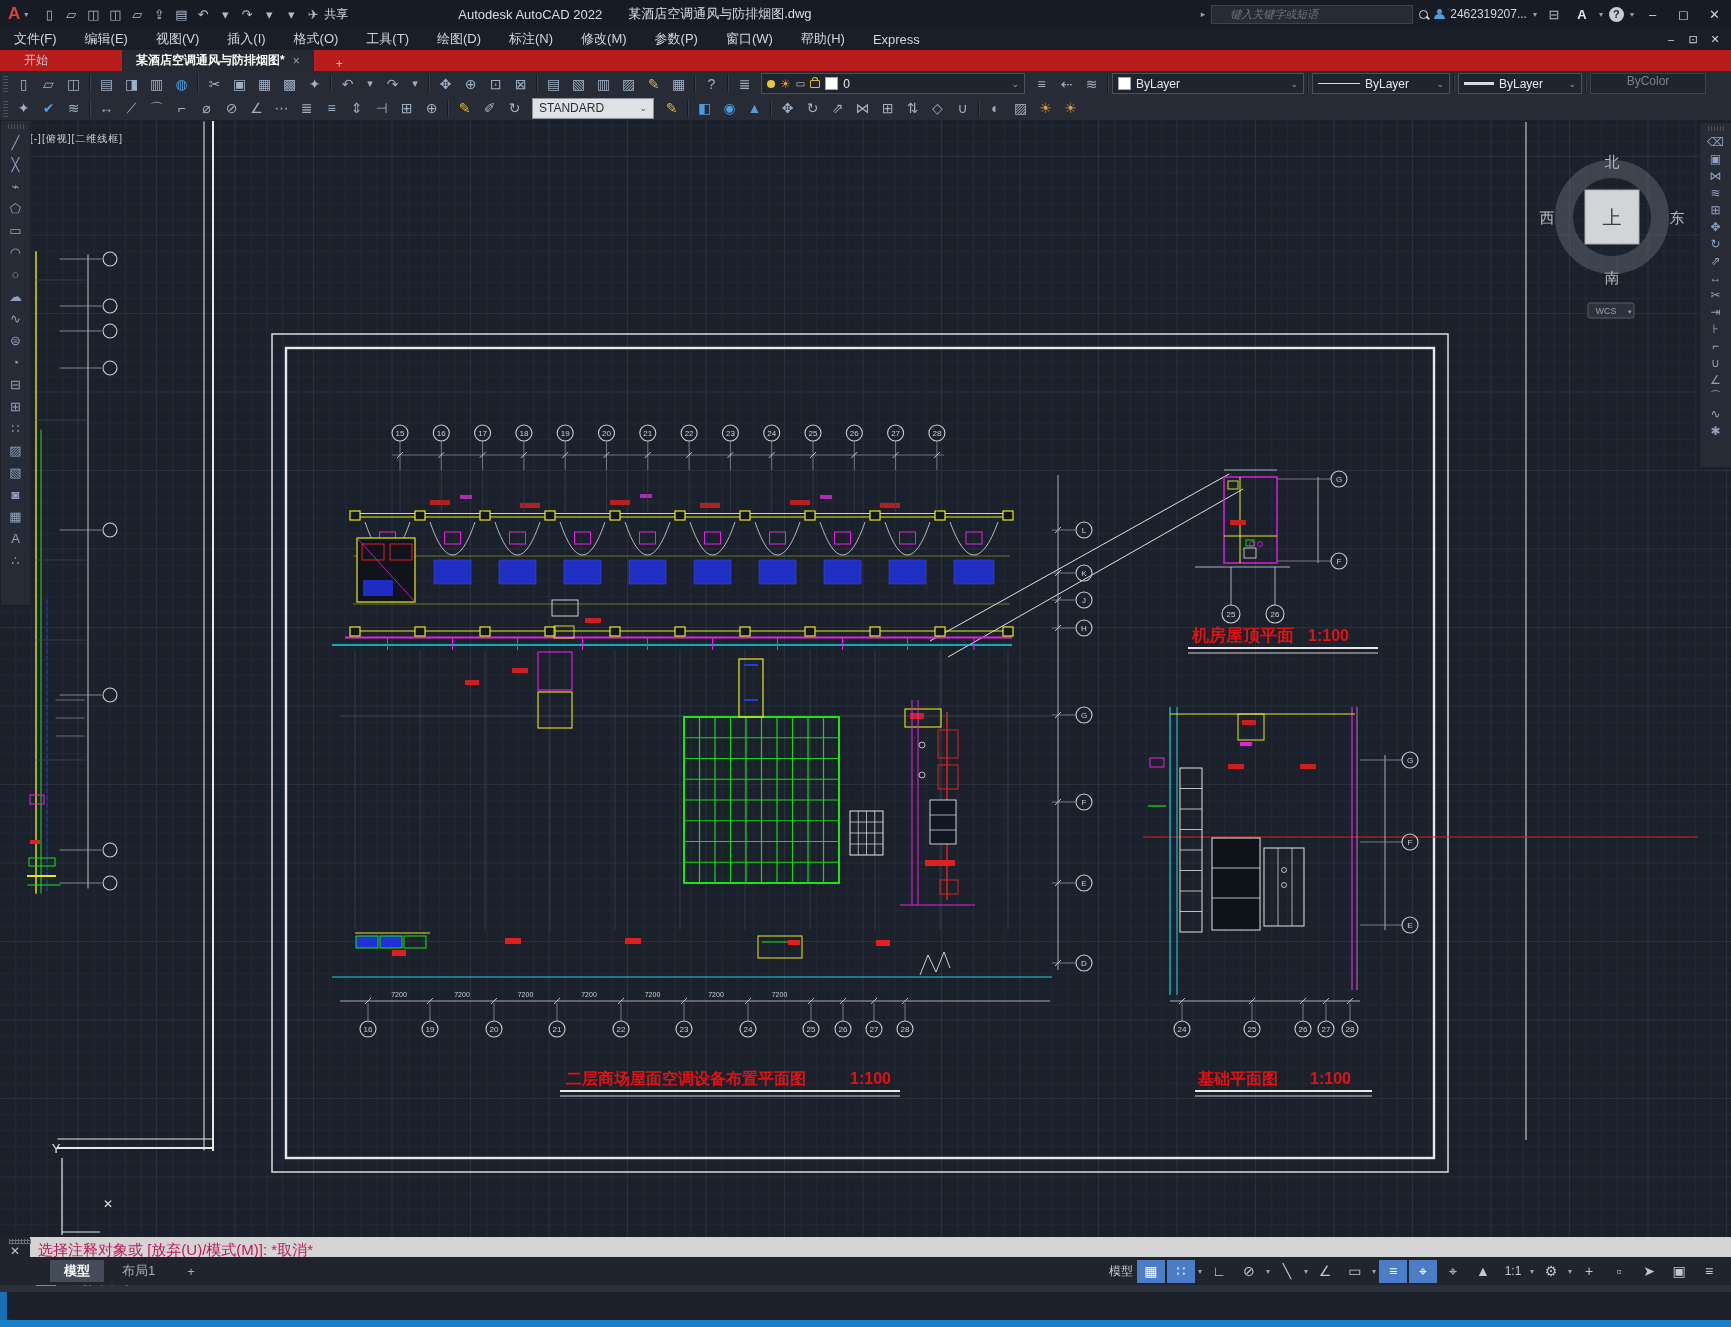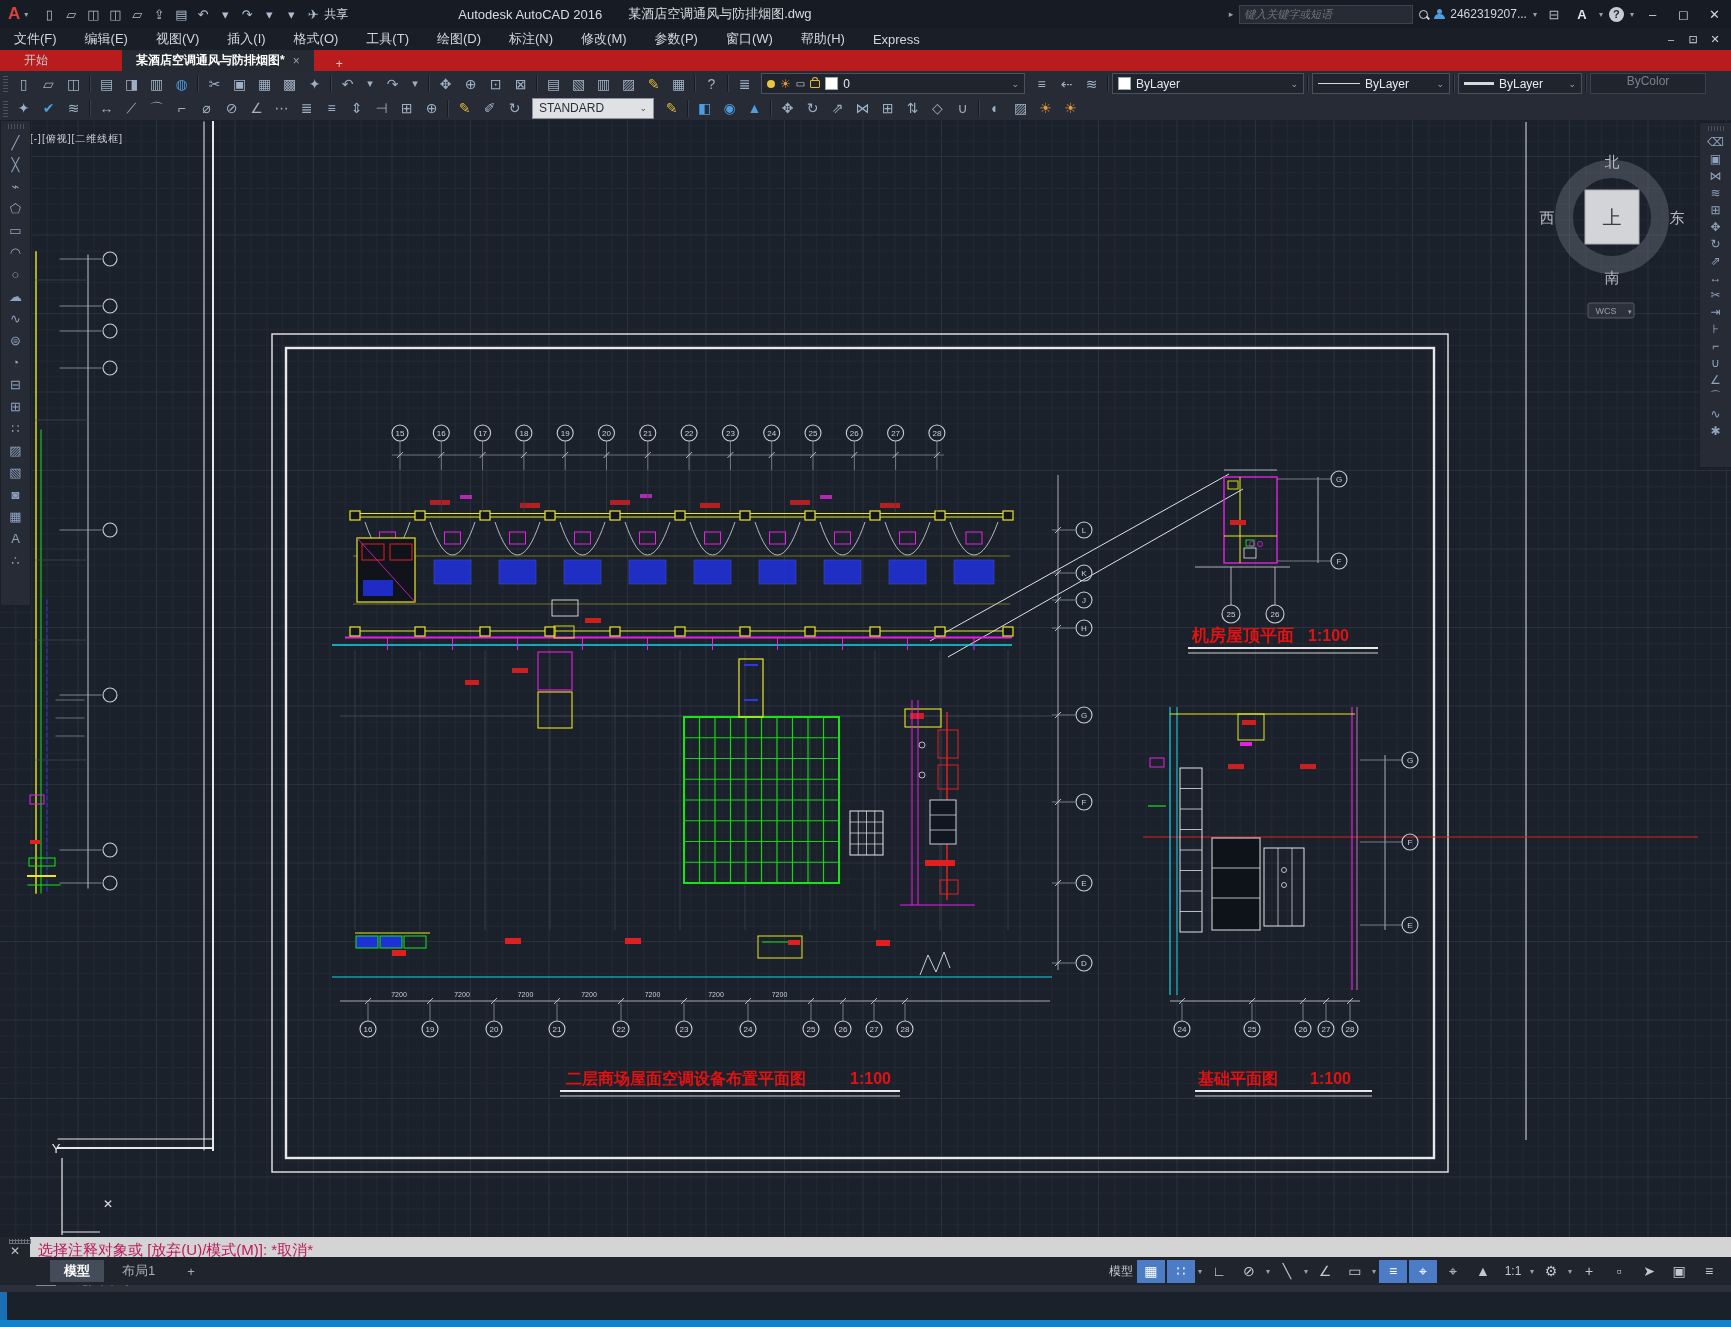--- a/index.html
+++ b/index.html
@@ -28,21 +28,21 @@
   .combo-light .caret{margin-left:auto;font-size:9px;color:#555;}
   .swatch{width:11px;height:11px;background:#fff;border:1px solid #9aa;}
   .lt-line{width:42px;height:0;border-top:1px solid #d6dade;}
   .lw-line{width:30px;height:0;border-top:3px solid #d6dade;}
   .mini-lock{width:8px;height:6px;border:1px solid #e3b93a;border-radius:1px;position:relative;display:inline-block;}
   .mini-lock::before{content:"";position:absolute;left:1px;top:-4px;width:4px;height:3px;border:1px solid #e3b93a;border-bottom:none;border-radius:3px 3px 0 0;}
   .bulb{width:8px;height:8px;border-radius:50%;background:#e8c83e;display:inline-block;}
   
   .qa-ico{display:inline-flex;align-items:center;justify-content:center;width:22px;height:22px;color:#aebdd0;font-size:13px;}
   .logoA{color:#d8433a;font-weight:bold;font-size:17px;padding:0 4px 0 8px;}
-  .search-box{display:flex;align-items:center;background:#262b35;border:1px solid #3c424e;height:17px;width:168px;padding:0 2px;}
+  .search-box{display:flex;align-items:center;background:#262b35;border:1px solid #3c424e;height:17px;width:168px;padding:0 16px;}
   .search-box input{background:transparent;border:none;outline:none;color:#c0c5cd;font-size:11px;font-style:italic;width:100%;font-family:"Liberation Sans",sans-serif;}
   .mag{width:7px;height:7px;border:1.5px solid #cfd3da;border-radius:50%;position:relative;display:inline-block;}
   .mag::after{content:"";position:absolute;left:6px;top:6px;width:4px;height:1.5px;background:#cfd3da;transform:rotate(45deg);}
   .person{width:10px;height:10px;position:relative;display:inline-block;}
   .person::before{content:"";position:absolute;left:3px;top:0;width:5px;height:5px;border-radius:50%;background:#4e9de0;}
   .person::after{content:"";position:absolute;left:0;top:5px;width:11px;height:5px;border-radius:5px 5px 0 0;background:#4e9de0;}
   .win-btn{display:inline-flex;align-items:center;justify-content:center;width:25px;height:22px;color:#d2d6dd;font-size:13px;}
   .helpq{width:15px;height:15px;border-radius:50%;background:#c8ccd2;color:#20242c;font-size:11px;font-weight:bold;display:inline-flex;align-items:center;justify-content:center;}
   
   .palette{background:#262b35;display:flex;flex-direction:column;align-items:center;border:1px solid #1a1e26;}
@@ -90,21 +90,21 @@
         <span class="qa-ico">▤</span>
         <span class="qa-ico">↶</span>
         <span class="qa-ico">▾</span>
         <span class="qa-ico">↷</span>
         <span class="qa-ico">▾</span>
         <span class="qa-ico">▾</span>
       </span>
     <span class="qa-ico ico-b">✈</span>
     <span style="font-size:12px;color:#d2d6dd;">共享</span>
     <span style="flex:0 0 110px;"></span>
-    <span style="color:#d8dce2;">Autodesk AutoCAD 2016</span>
+    <span style="color:#d8dce2;">Autodesk AutoCAD 2022</span>
     <span style="width:26px;"></span>
     <span style="color:#d8dce2;">某酒店空调通风与防排烟图.dwg</span>
     <span style="margin-left:auto;display:flex;align-items:center;gap:6px;padding-right:4px;">
       <span style="color:#98a1ae;font-size:9px;">▸</span>
       <span class="search-box">
         <input placeholder="键入关键字或短语" style="">
       </span>
       <span class="mag"></span>
       <span class="person"></span>
       <span style="font-size:12px;color:#d2d6dd;">2462319207...</span>

